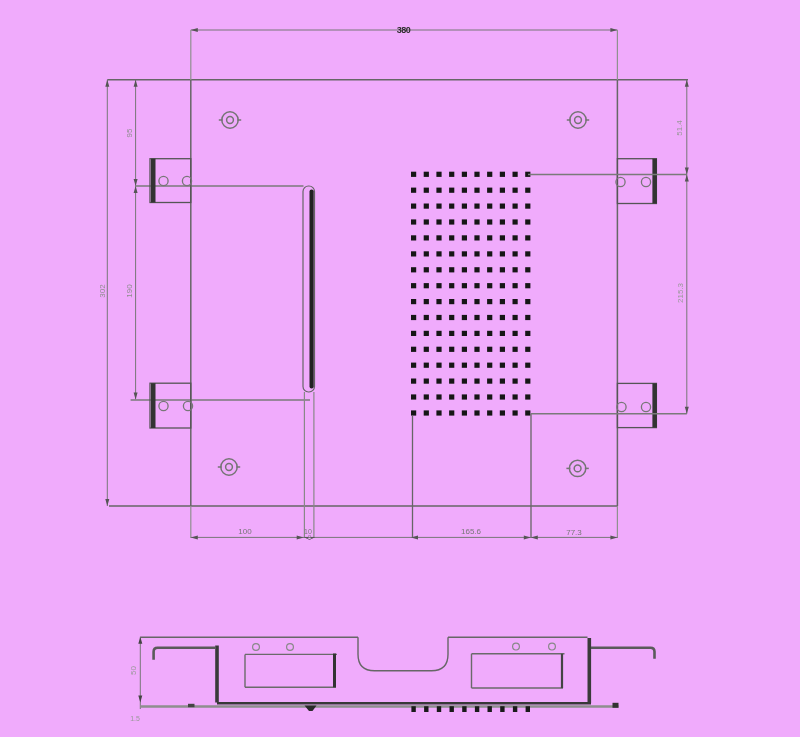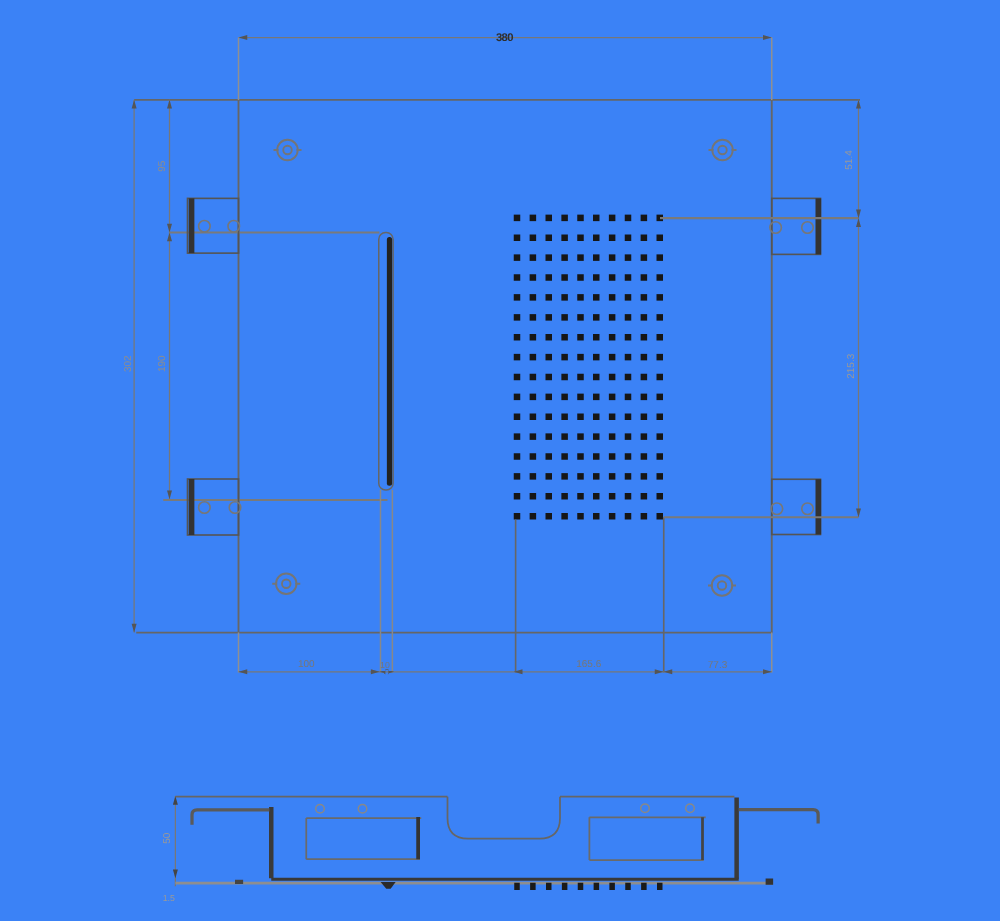--- a/index.html
+++ b/index.html
@@ -1,16 +1,16 @@
 <!DOCTYPE html>
 <html><head>
 <meta charset="utf-8">
 <style>
   html,body{margin:0;padding:0;background:#ffffff;}
-  .wrap{width:800px;height:737px;position:relative;background:#3b82f6;}
+  .wrap{width:800px;height:737px;position:relative;background:#f0abfc;}
   svg{display:block;}
   text{font-family:"Liberation Sans", sans-serif;}
 </style>
 </head>
 <body>
 <div class="wrap">
 <svg width="800" height="737" viewBox="0 0 800 737" style="filter:blur(0.5px)">
   <g fill="none" stroke-linecap="butt">
 
     <g stroke="#777" stroke-width="1">

